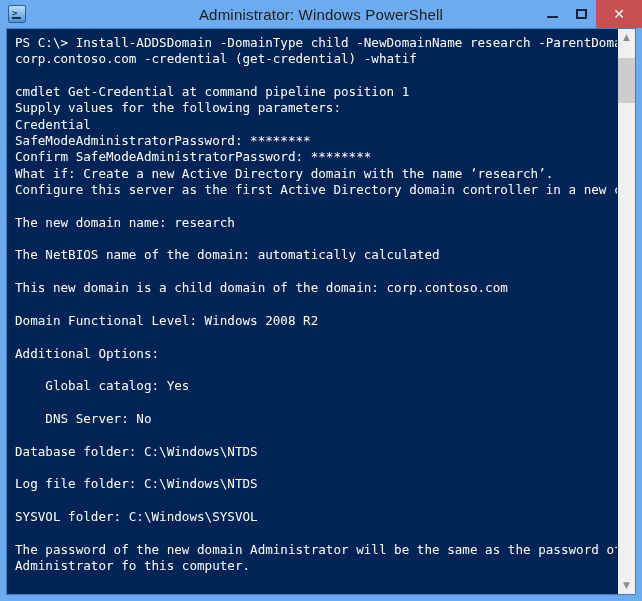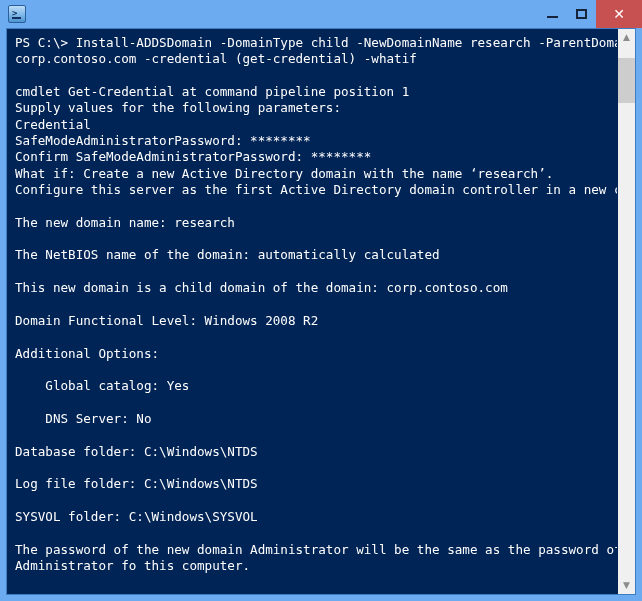--- a/index.html
+++ b/index.html
@@ -167,20 +167,21 @@
 </head>
 <body>
 
 <div id="window">
 
   <div id="titlebar">
     <div id="app-icon">
       <span class="chev">&gt;</span>
       <span class="bar"></span>
     </div>
+    <div id="title-text">Administrator: Windows PowerShell</div>
     <div id="window-controls">
       <div class="winbtn" id="btn-minimize">
         <span class="glyph"></span>
       </div>
       <div class="winbtn" id="btn-maximize">
         <span class="glyph"></span>
       </div>
       <div class="winbtn" id="btn-close">
         <span class="glyph">✕</span>
       </div>

